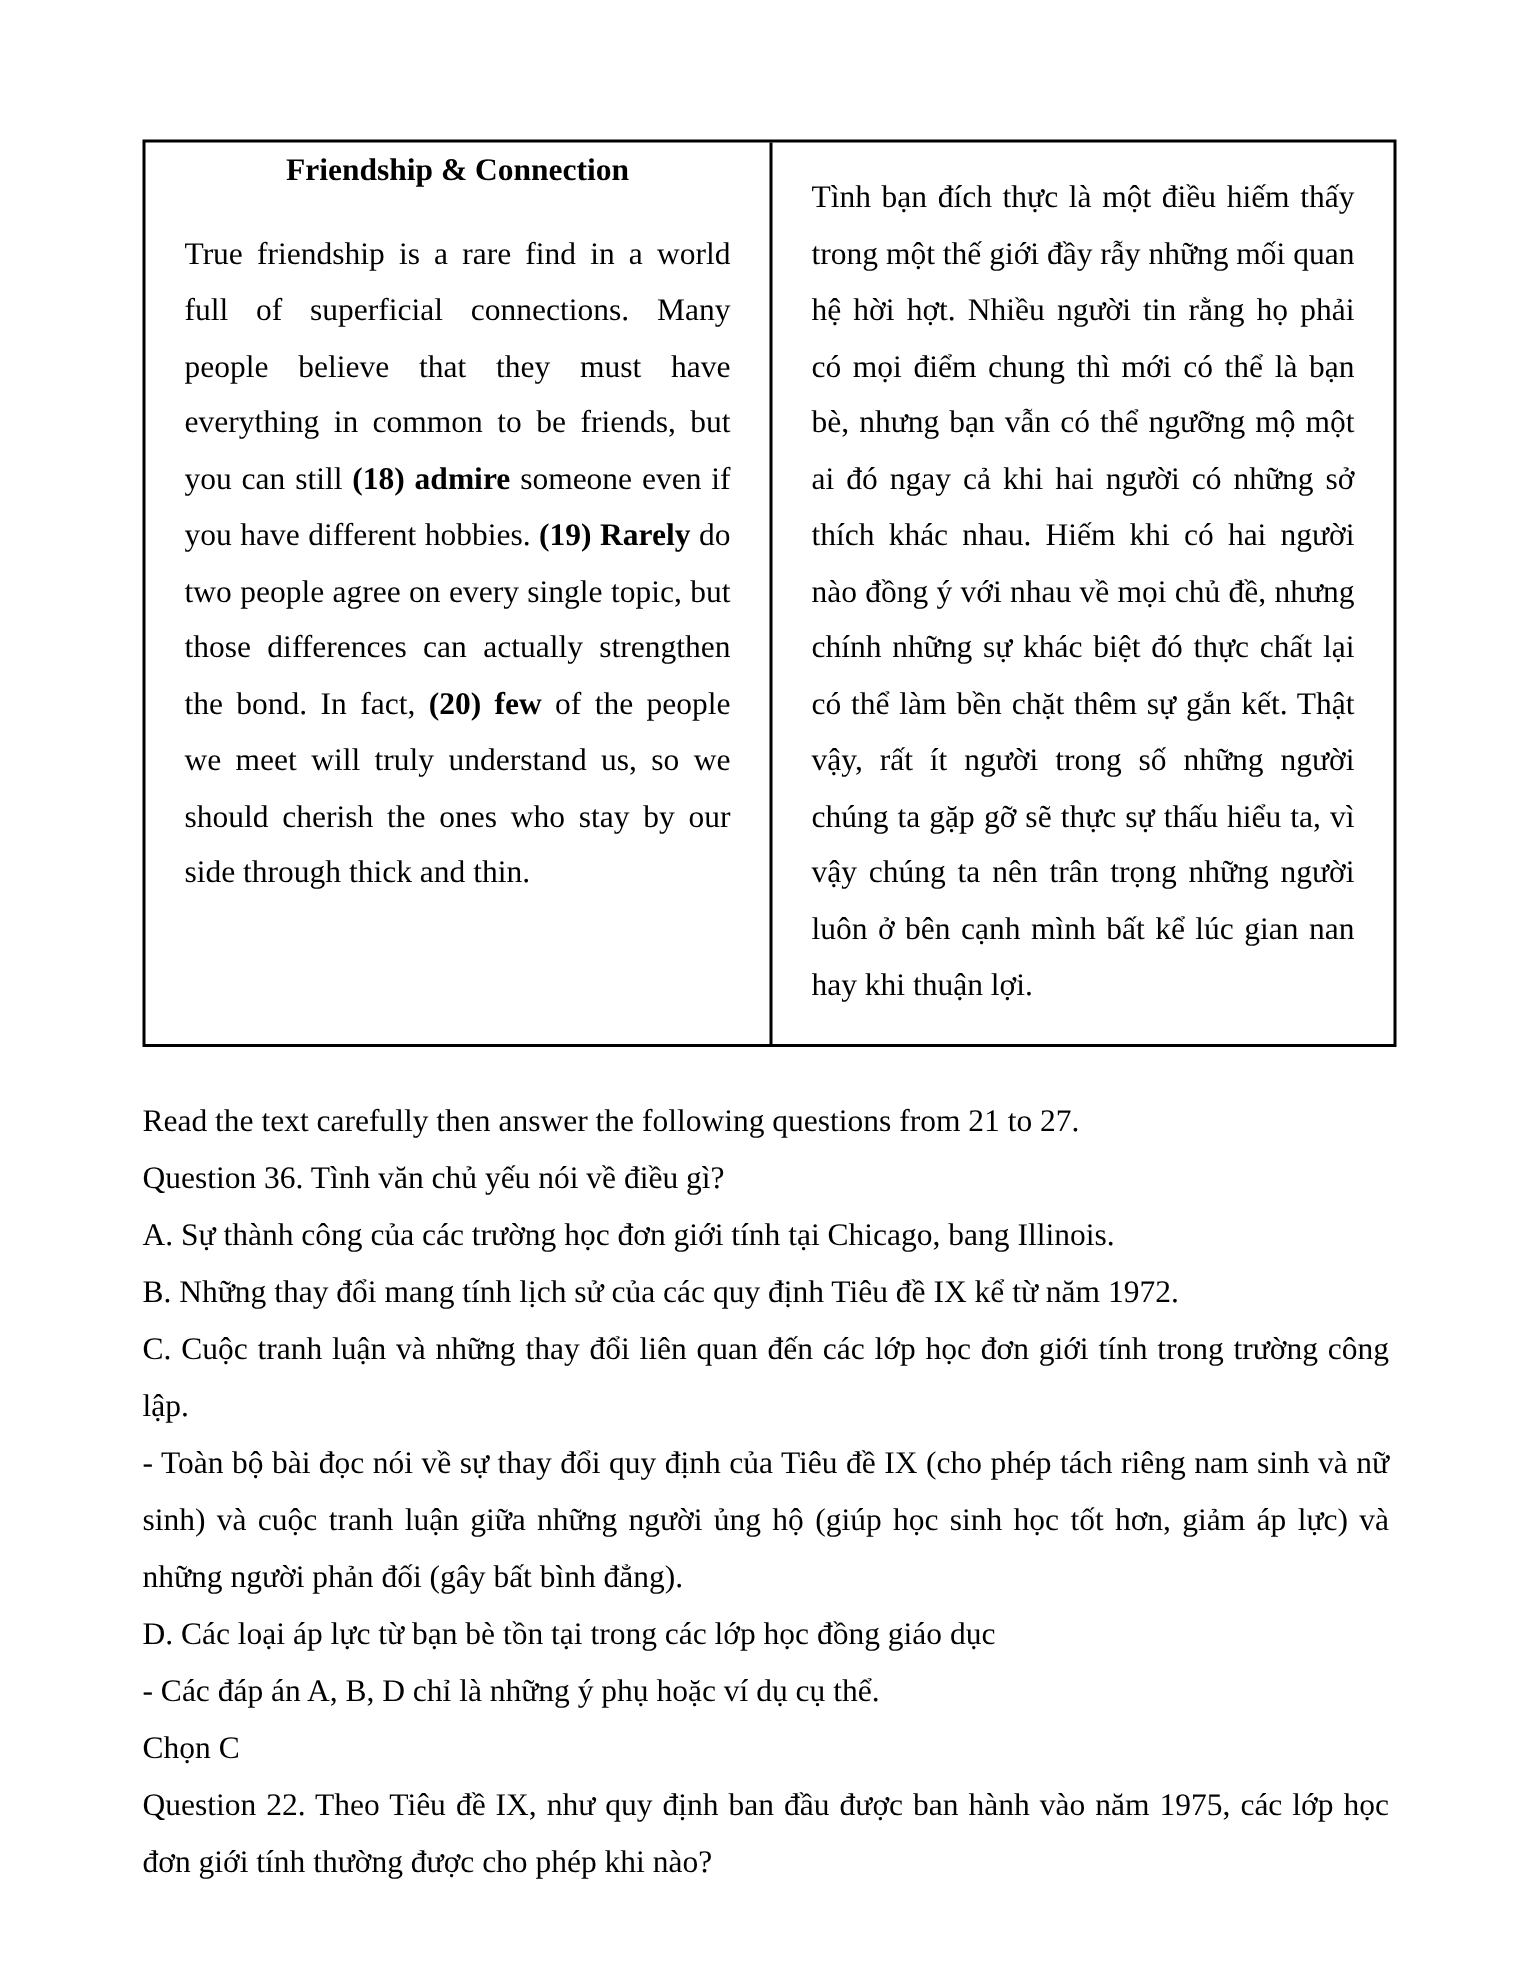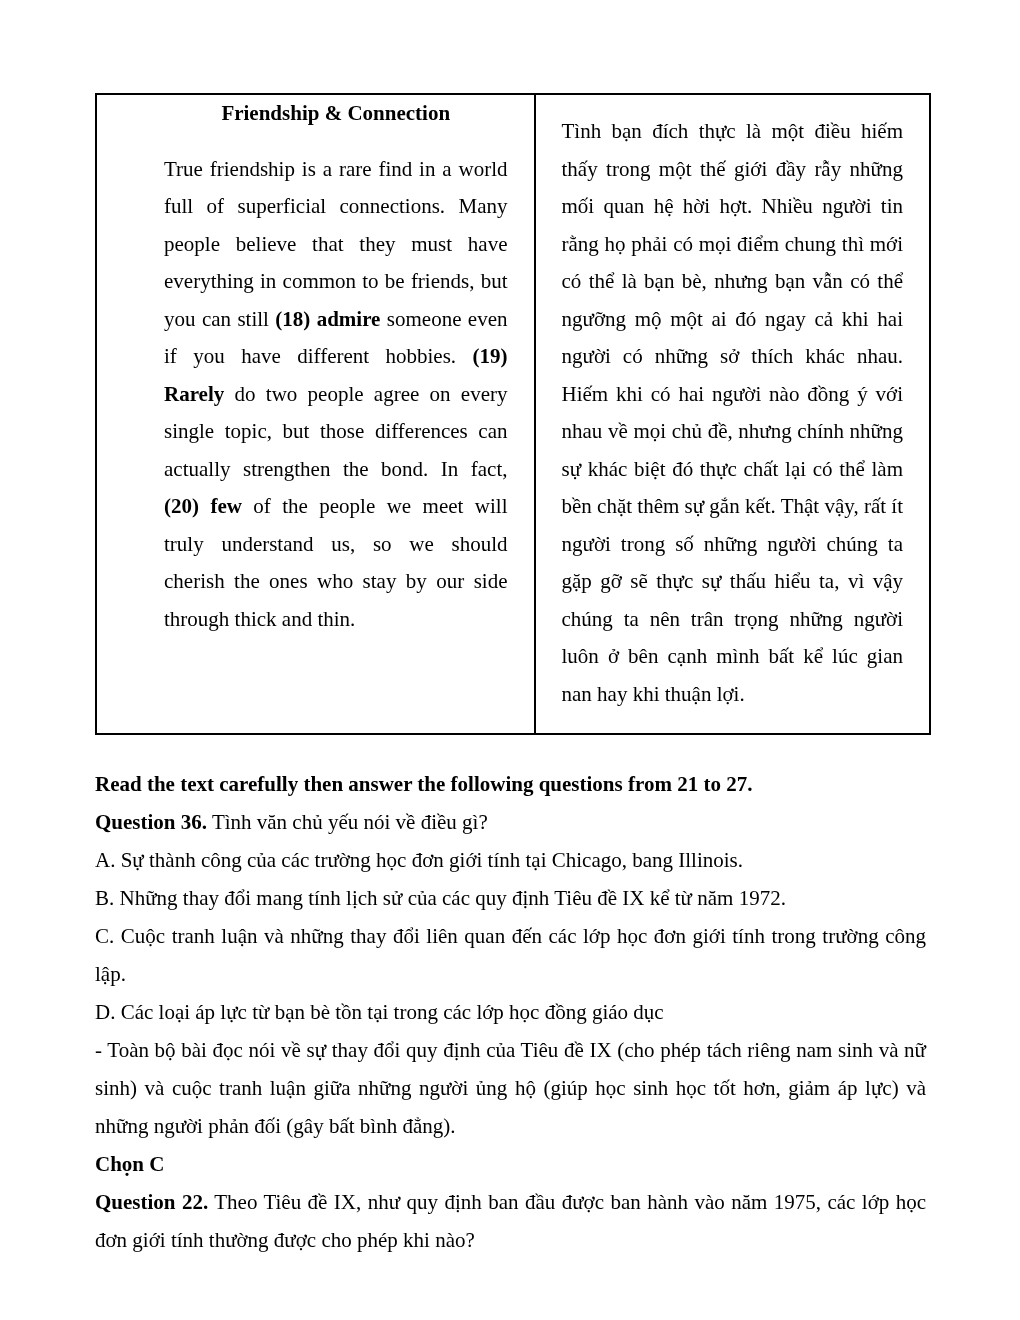--- a/index.html
+++ b/index.html
@@ -20,21 +20,20 @@
     width: 1020px;
     height: 1320px;
     padding: 93px 94px 0 95px;
   }
   .trans-table {
     box-sizing: border-box;
     width: 836px;
     border: 2px solid #000000;
     display: flex;
     line-height: 37.5px;
-    padding-left: 41px;
   }
   .cell {
     box-sizing: border-box;
     width: 50%;
     padding: 0 8px 2px 8px;
   }
   .cell-vi {
     border-left: 2px solid #000000;
   }
   .cell-title {
@@ -49,21 +48,21 @@
   .body-section {
     margin-top: 30px;
     line-height: 38px;
     width: 831px;
   }
   .body-section p {
     margin: 0;
     text-align: justify;
   }
   .b {
-    font-weight: bold;
+    font-weight: normal;
   }
 </style>
 </head>
 <body>
 
 <div class="page">
 
   <div class="trans-table">
     <div class="cell cell-en">
       <p class="cell-title">Friendship &amp; Connection</p>
@@ -75,22 +74,23 @@
   </div>
 
   <div class="body-section">
     <p class="b">Read the text carefully then answer the following questions from 21 to 27.</p>
 
     <p><span class="b">Question 36.</span><span> Tình văn chủ yếu nói về điều gì?</span></p>
 
     <p>A. Sự thành công của các trường học đơn giới tính tại Chicago, bang Illinois.</p>
     <p>B. Những thay đổi mang tính lịch sử của các quy định Tiêu đề IX kể từ năm 1972.</p>
     <p>C. Cuộc tranh luận và những thay đổi liên quan đến các lớp học đơn giới tính trong trường công lập.</p>
+    <p>- Toàn bộ bài đọc nói về sự thay đổi quy định của Tiêu đề IX (cho phép tách riêng nam sinh và nữ sinh) và cuộc tranh luận giữa những người ủng hộ (giúp học sinh học tốt hơn, giảm áp lực) và những người phản đối (gây bất bình đẳng).</p>
+
     <p>D. Các loại áp lực từ bạn bè tồn tại trong các lớp học đồng giáo dục</p>
-
-    <p>- Toàn bộ bài đọc nói về sự thay đổi quy định của Tiêu đề IX (cho phép tách riêng nam sinh và nữ sinh) và cuộc tranh luận giữa những người ủng hộ (giúp học sinh học tốt hơn, giảm áp lực) và những người phản đối (gây bất bình đẳng).</p>
+    <p>- Các đáp án A, B, D chỉ là những ý phụ hoặc ví dụ cụ thể.</p>
 
     <p class="b">Chọn C</p>
 
     <p><span class="b">Question 22.</span><span> Theo Tiêu đề IX, như quy định ban đầu được ban hành vào năm 1975, các lớp học đơn giới tính thường được cho phép khi nào?</span></p>
   </div>
 
 </div>
 
 </body></html>

